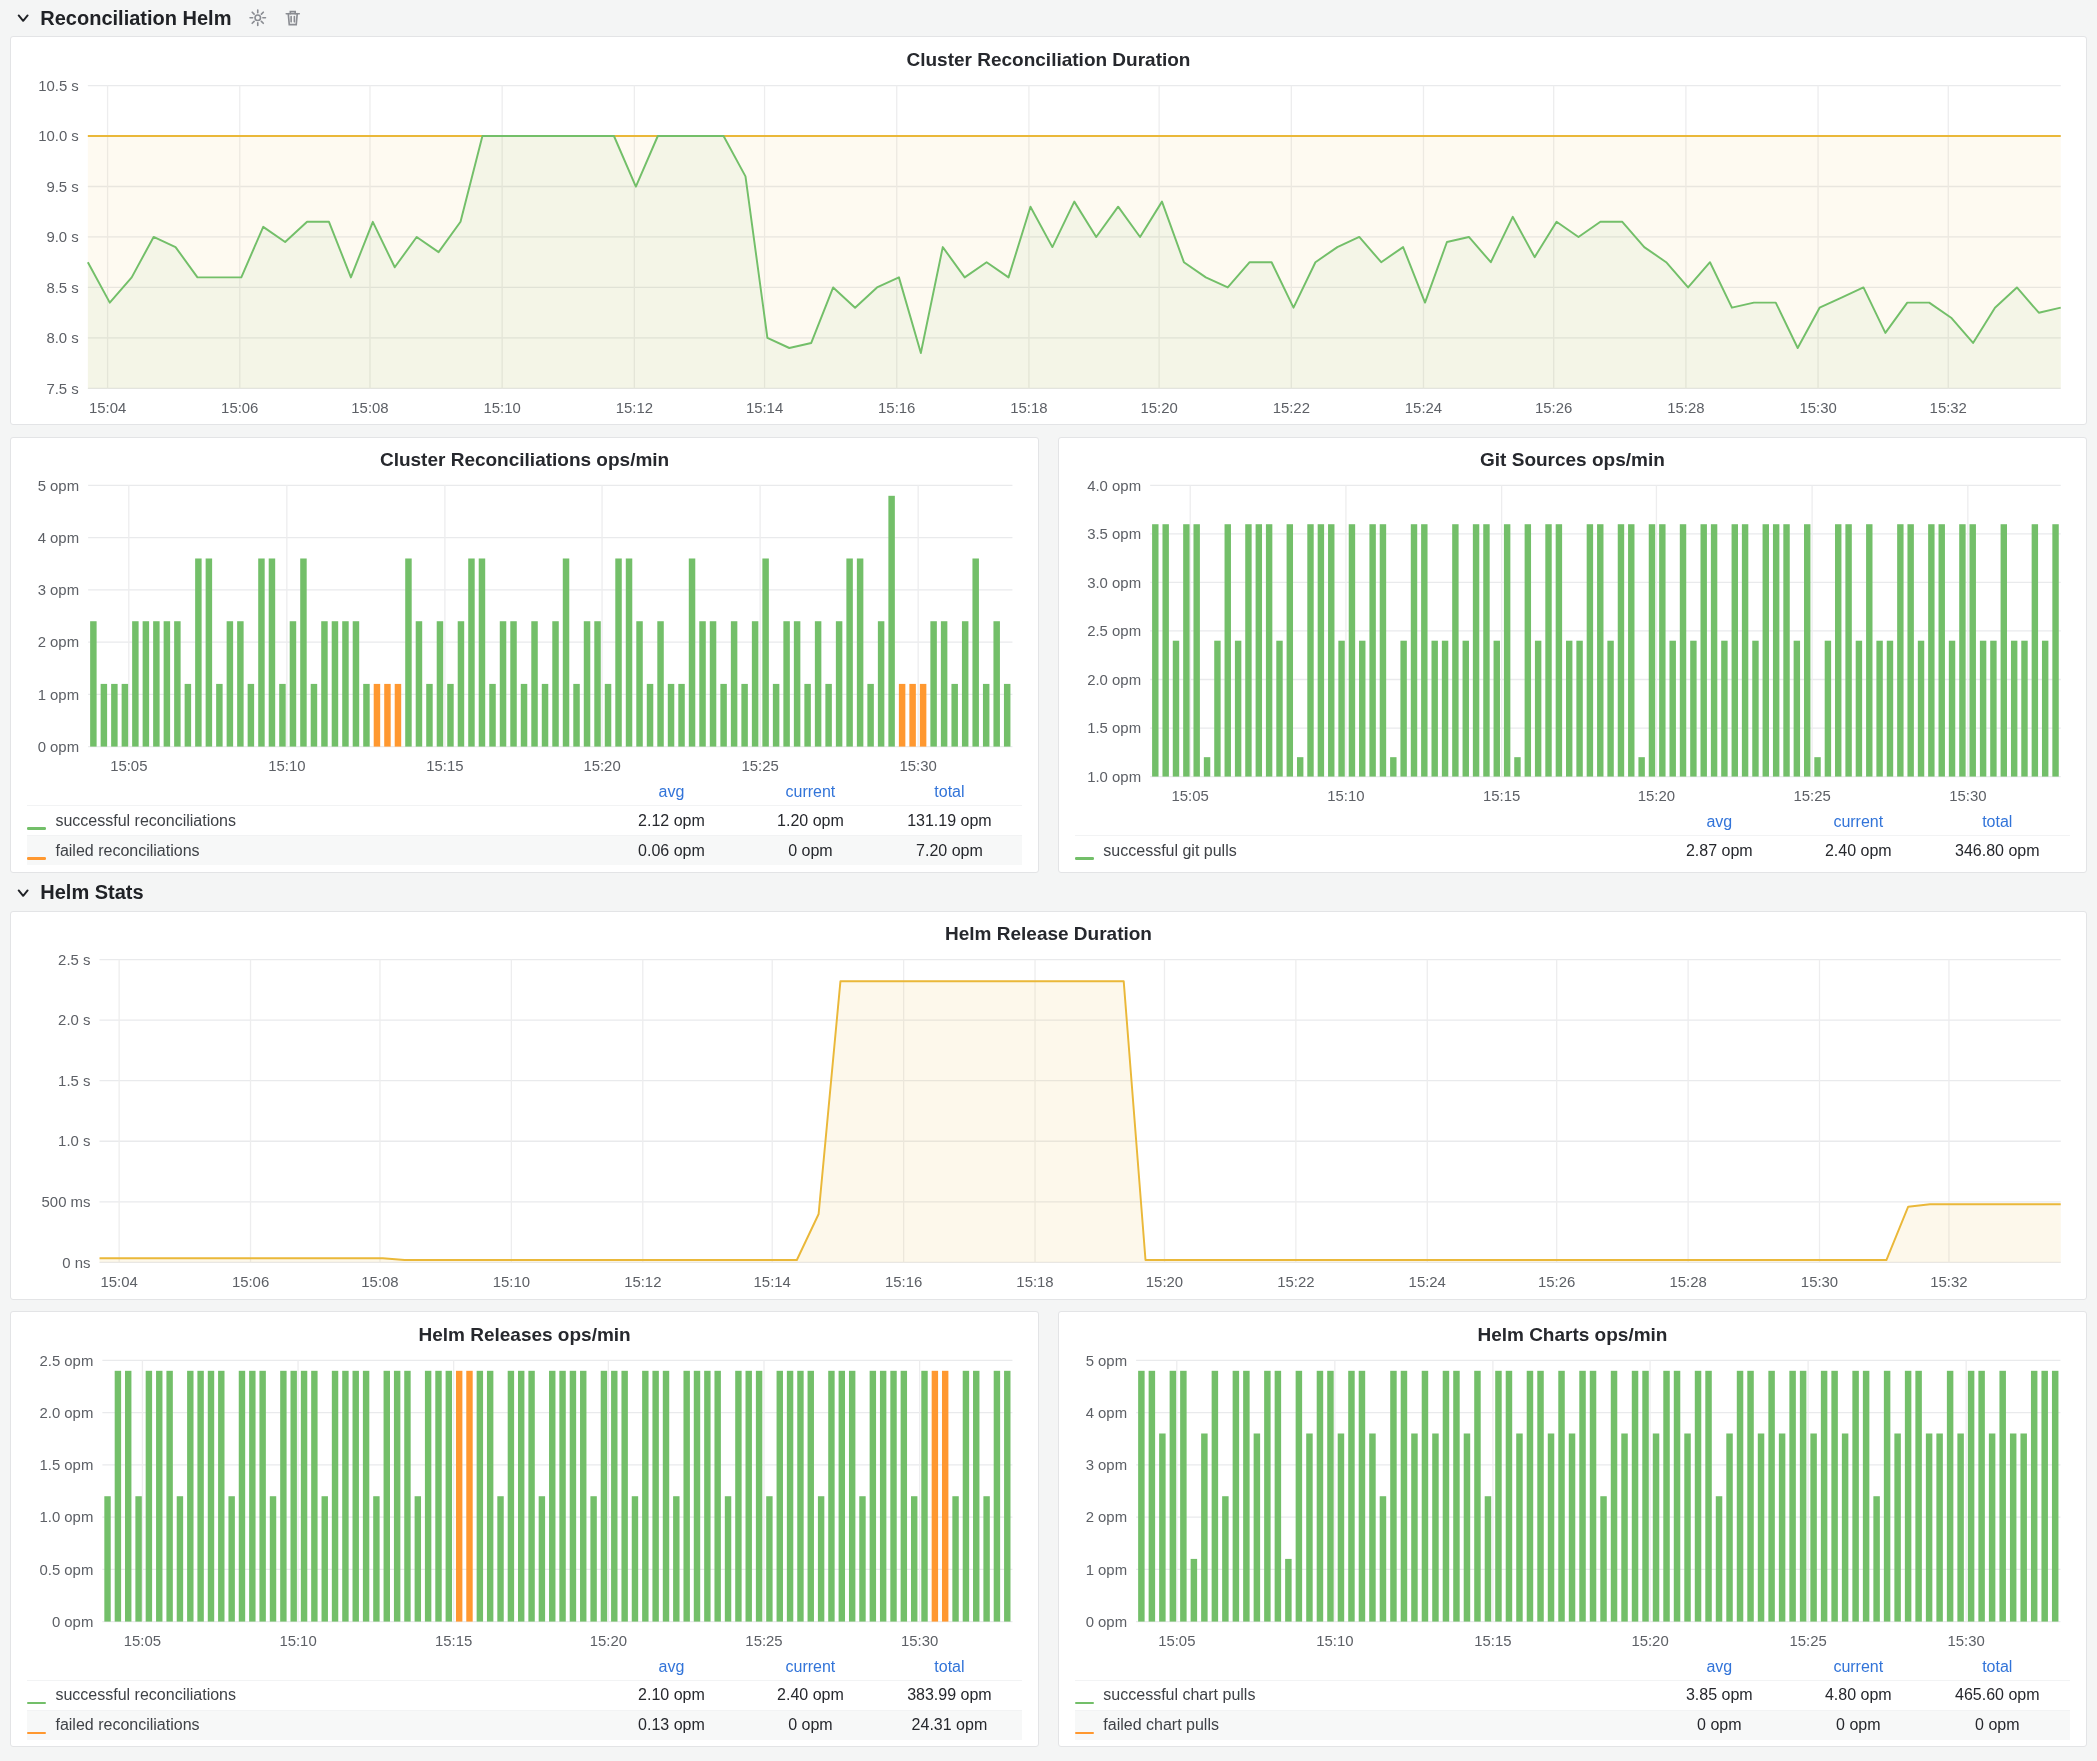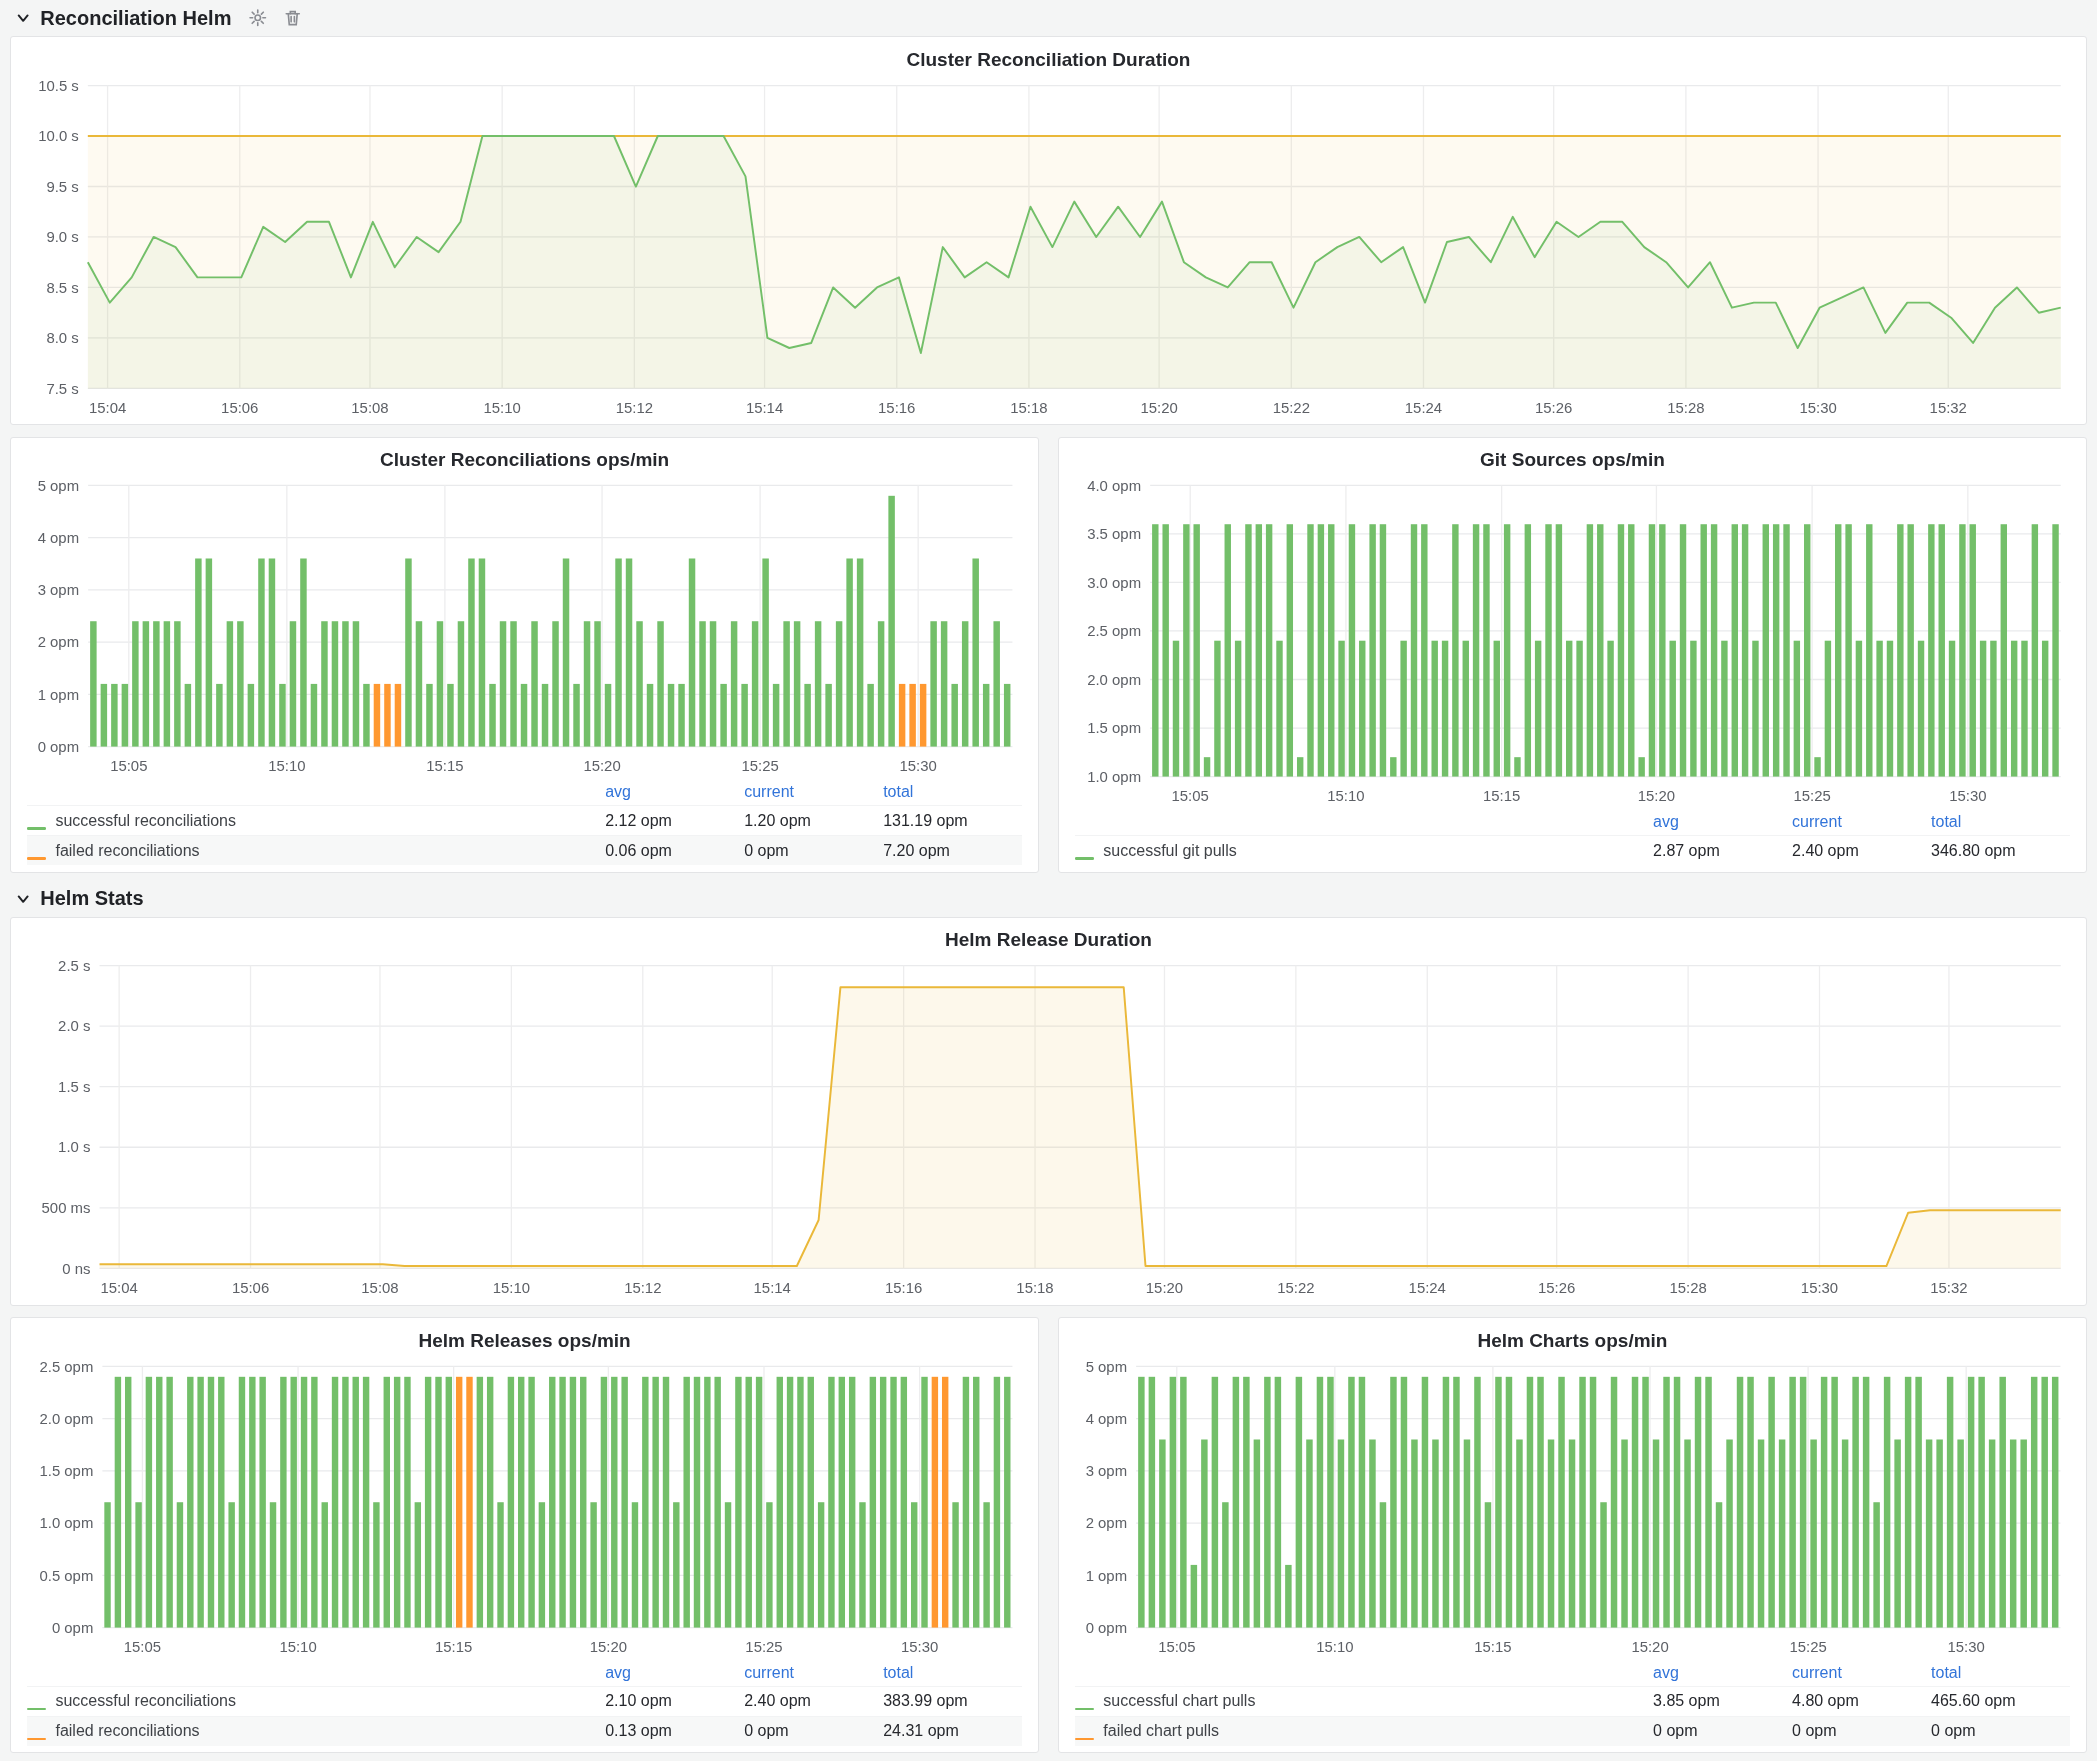--- a/index.html
+++ b/index.html
@@ -4,35 +4,35 @@
 <style>
   *{box-sizing:border-box;margin:0;padding:0}
   html,body{width:2097px;min-height:1761px}
   body{background:#f4f5f5;font-family:"Liberation Sans","DejaVu Sans",sans-serif;color:#24262b}
   .dash{padding:0 10.4px 5.2px}
   .section-header{display:flex;align-items:center;gap:10.4px;height:36px;padding-left:5.2px}
   .chev{display:flex;align-items:center;cursor:pointer}
   .section-title{font-size:20px;font-weight:700;color:#202226;cursor:pointer}
   .hdr-icons{display:flex;gap:15.6px;margin-left:6.5px;align-items:center}
   .icon-btn{cursor:pointer;display:flex;align-items:center;opacity:.8}
-  .row{display:flex;gap:19.5px;margin-bottom:8px}
+  .row{display:flex;gap:19.5px;margin-bottom:2px}
   .panel{background:#fff;border:0.6px solid #e3e4e6;border-radius:3px;padding:6.5px 11.7px 5.2px;display:flex;flex-direction:column}
   .panel.full{width:100%;height:389px;margin-bottom:11.7px}
   .panel.half{flex:1;height:436px;min-width:0}
   .panel-title{text-align:center;font-size:19px;font-weight:700;color:#26282d;padding:5.2px 0 3.9px;cursor:pointer}
   .chart{flex:1;min-height:0}
   .chart svg{display:block}
   .tick{font-size:23px;fill:#5d6066}
   .legend{padding:1.3px 3.9px 1.3px;font-size:16px}
   .legend-row{display:grid;grid-template-columns:1fr 139px 139px 139px;align-items:center;min-height:30px}
   .legend-row.head{min-height:26px}
   .legend-row + .legend-row{border-top:0.6px solid #f2f3f4}
   .legend-row:nth-child(3){background:#f7f8f8}
   .l-label{display:flex;align-items:flex-end;gap:9px;color:#3f4247;cursor:pointer}
-  .l-val{text-align:left;padding-right:6.5px;color:#26282d}
+  .l-val{text-align:center;padding-right:6.5px;color:#26282d}
   .legend-row.head .l-val{color:#3274d9;cursor:pointer}
   .marker{display:inline-block;width:19.5px;height:2.6px;border-radius:1.3px;background:#999}
 </style>
 </head>
 <body>
 
 <div class="dash">
 
   <div class="section-header">
     <span class="chev">

